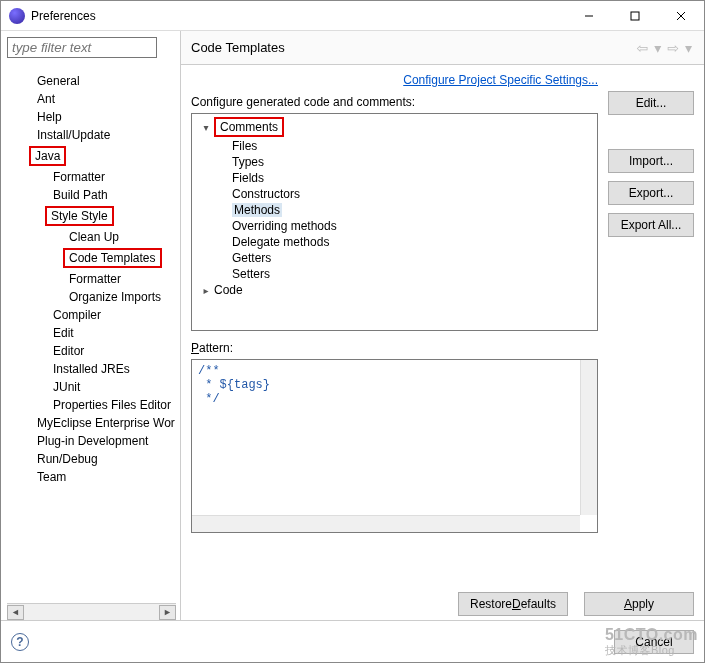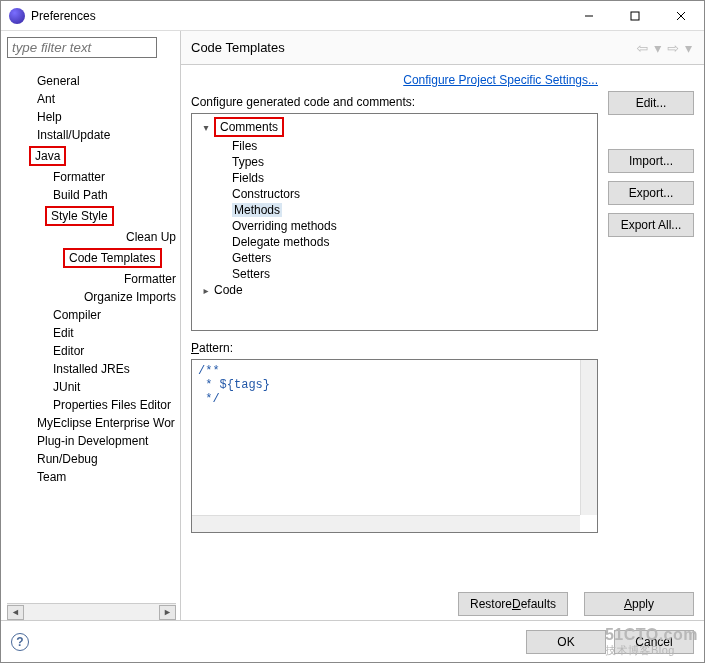--- a/index.html
+++ b/index.html
@@ -69,21 +69,21 @@
     overflow: hidden;
     padding-top: 2px;
   }
   .tree-item {
     padding: 2px 0 2px 0;
     white-space: nowrap;
     cursor: default;
   }
   .d1 { padding-left: 30px; }
   .d2 { padding-left: 46px; }
-  .d3 { padding-left: 62px; text-align: right; }
+  .d3 { padding-left: 62px; }
   .highlight-red { border: 2px solid #e00000; padding: 1px 4px; display: inline-block; }
   .hscrollbar {
     height: 17px;
     border-top: 1px solid #ccc;
     display: flex;
     align-items: center;
     background: #f0f0f0;
   }
   .hscrollbar .arrow {
     width: 17px; height: 15px;
@@ -361,21 +361,20 @@
       <div class="bottom-buttons">
         <div class="btn">Restore <u class="mn">D</u>efaults</div>
         <div class="btn"><u class="mn">A</u>pply</div>
       </div>
     </div>
   </div>
 
   <div class="dlg-footer">
     <div class="help-icon">?</div>
     <div class="spacer"></div>
-    <div class="btn">OK</div>
     <div class="btn">Cancel</div>
   </div>
 
   <div class="watermark">
     <div>51CTO.com</div>
     <div class="sub">技术博客Blog</div>
   </div>
 </div>
 
 </body></html>

